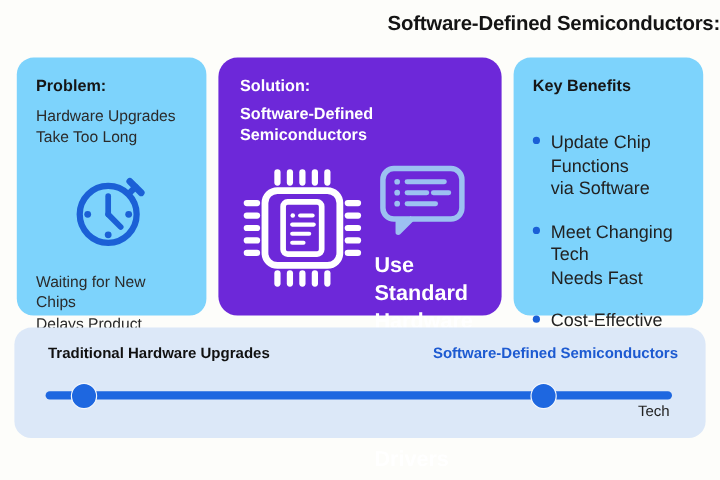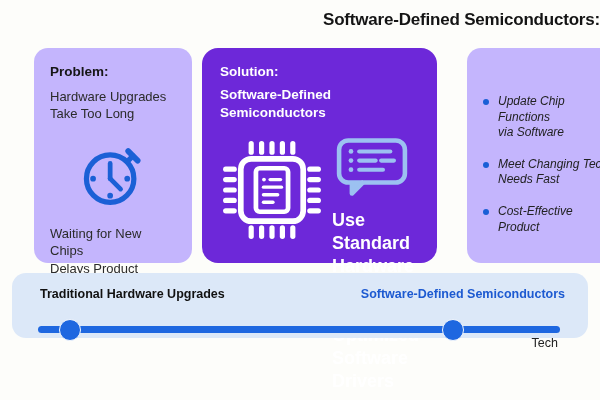--- a/index.html
+++ b/index.html
@@ -25,24 +25,23 @@
     padding: 0 14px;
     margin-top: 18px;
     height: 215px;
   }
   .panel {
     border-radius: 14px;
     padding: 16px 16px;
     height: 215px;
   }
   .panel-gray {
-    background: #c4b5fd;
+    background: #7dd3fc;
     width: 158px;
     flex: 0 0 158px;
-    margin-left: 20px;
   }
   .panel-blue {
     background: #6d28d9;
     border-radius: 16px;
     flex: 1 1 auto;
     color: #ffffff;
     padding: 16px 18px;
   }
   .panel-heading {
     font-size: 13.5px;
@@ -93,30 +92,29 @@
     margin-bottom: 16px;
   }
   .bullet-dot {
     flex: 0 0 6px;
     width: 6px; height: 6px;
     border-radius: 50%;
     background: #1a5fd6;
     margin-top: 5px;
   }
   .benefit-text {
-    font-size: 12px;
+    font-size: 15px;
     line-height: 1.3;
     color: #222222;
     white-space: pre-line;
-    font-style: italic;
   }
   .slider-panel {
     position: relative;
     margin: 10px 12px 0 12px;
-    height: 65px;
+    height: 92px;
     background: #dce8f8;
     border-radius: 14px;
   }
   .slider-label-left {
     position: absolute;
     top: 14px; left: 28px;
     font-size: 12.5px;
     font-weight: bold;
     color: #111111;
   }
@@ -233,20 +231,21 @@
         </span>
         <div class="solution-caption">Use Standard
 Hardware +
 Highly Optimized
 Software Drivers</div>
       </div>
     </div>
   </div>
 
   <div class="panel panel-gray">
+    <div class="panel-heading">Key Benefits</div>
     <ul class="benefits-list">
       <li class="benefit-item">
         <span class="bullet-dot"></span>
         <span class="benefit-text">Update Chip Functions
 via Software</span>
       </li>
       <li class="benefit-item">
         <span class="bullet-dot"></span>
         <span class="benefit-text">Meet Changing Tech
 Needs Fast</span>

